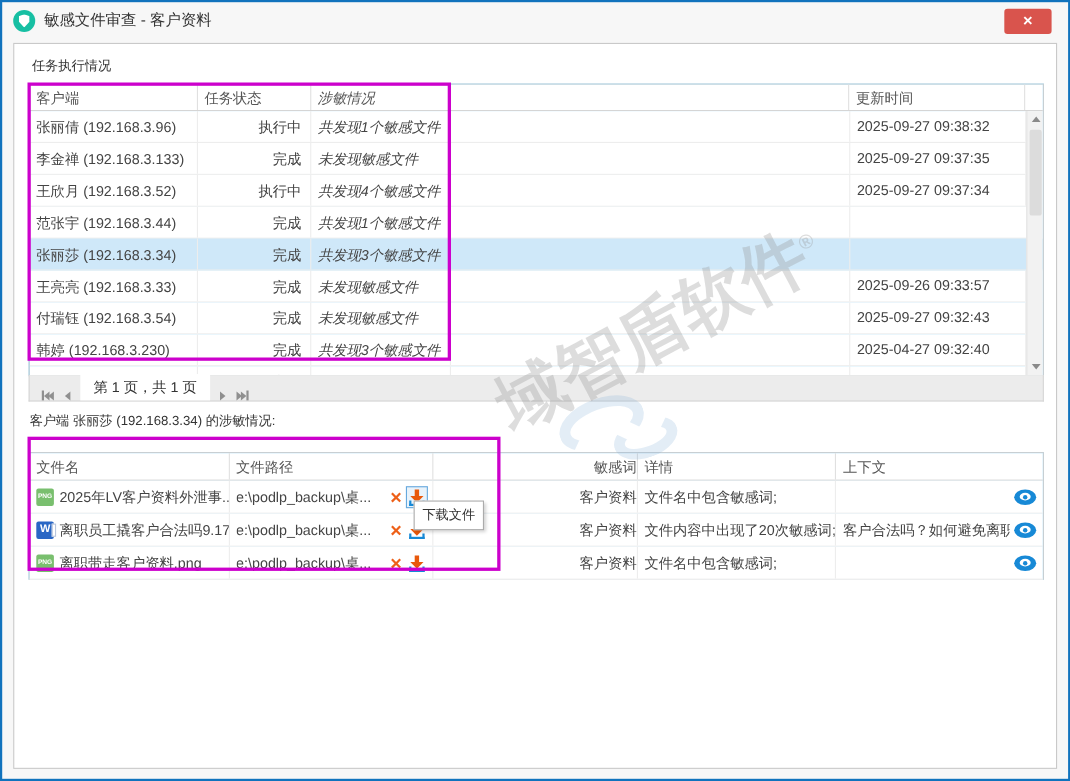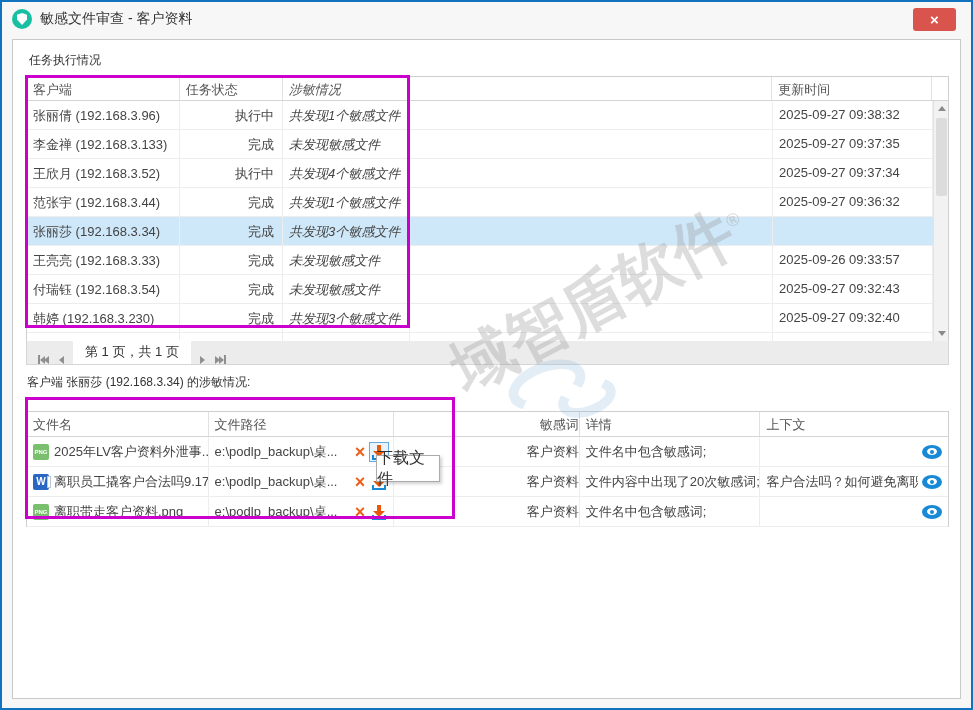--- a/index.html
+++ b/index.html
@@ -71,21 +71,21 @@
   .dl { width:16px; height:16px; position:relative; }
   .dl .stem { position:absolute; left:6px; top:1px; width:4px; height:6px; background:#e8590c; }
   .dl .head { position:absolute; left:2px; top:7px; width:0; height:0; border-left:6px solid transparent; border-right:6px solid transparent; border-top:6px solid #e8590c; }
   .dl .tray { position:absolute; left:1px; bottom:0; width:14px; height:5px; border:2px solid #1789d6; border-top:none; }
   .eye { width:20px; height:14px; background:#1789d6; border-radius:50%; position:relative; margin:0 6px 0 4px; flex:0 0 auto; cursor:pointer; }
   .eye .sclera { position:absolute; left:5px; top:3.5px; width:10px; height:7px; background:#fff; border-radius:50%; }
   .eye .pupil { position:absolute; left:8px; top:5px; width:4px; height:4px; background:#1789d6; border-radius:50%; }
   
   .tooltip { position:absolute; left:374px; top:453px; width:64px; height:27px; background:#fff; border:1px solid #ababab;
              box-shadow:2px 2px 3px rgba(0,0,0,.18); z-index:60; display:flex; align-items:center; justify-content:center;
-             font-size:16px; color:#333; }
+             font-size:12px; color:#333; }
   
   .anno { position:absolute; border:3px solid #cc00cc; z-index:50; pointer-events:none; }
   #anno1 { left:23px; top:73px; width:385px; height:253px; }
   #anno2 { left:23px; top:395px; width:430px; height:122px; }
   
   .watermark { position:absolute; left:395px; top:250px; width:440px; height:160px; z-index:40; pointer-events:none;
                transform:rotate(-28deg); transform-origin:center; text-align:center;
                font-size:62px; font-weight:bold; color:rgba(150,150,150,0.32); white-space:nowrap; }
   .watermark sup { font-size:18px; }
   .wm-swirl { position:absolute; z-index:39; pointer-events:none; border:10px solid rgba(130,175,215,0.22); border-radius:50%; }
@@ -138,21 +138,20 @@
         <div class="c t1c2">执行中</div>
         <div class="c t1c3">共发现4个敏感文件</div>
         <div class="c t1c4"></div>
         <div class="c t1c5">2025-09-27 09:37:34</div>
       </div>
       <div class="g-row">
         <div class="c t1c1">范张宇 (192.168.3.44)</div>
         <div class="c t1c2">完成</div>
         <div class="c t1c3">共发现1个敏感文件</div>
         <div class="c t1c4"></div>
-        <div class="c t1c5">2025-09-27 09:36:32</div>
       </div>
       <div class="g-row selected">
         <div class="c t1c1">张丽莎 (192.168.3.34)</div>
         <div class="c t1c2">完成</div>
         <div class="c t1c3">共发现3个敏感文件</div>
         <div class="c t1c4"></div>
       </div>
       <div class="g-row">
         <div class="c t1c1">王亮亮 (192.168.3.33)</div>
         <div class="c t1c2">完成</div>
@@ -165,21 +164,21 @@
         <div class="c t1c2">完成</div>
         <div class="c t1c3">未发现敏感文件</div>
         <div class="c t1c4"></div>
         <div class="c t1c5">2025-09-27 09:32:43</div>
       </div>
       <div class="g-row">
         <div class="c t1c1">韩婷 (192.168.3.230)</div>
         <div class="c t1c2">完成</div>
         <div class="c t1c3">共发现3个敏感文件</div>
         <div class="c t1c4"></div>
-        <div class="c t1c5">2025-09-27 09:32:40</div>
+        <div class="c t1c5">2025-04-27 09:32:40</div>
       </div>
       <div class="g-row">
         <div class="c t1c1">苗雨雨 (192.168.3.103)</div>
         <div class="c t1c2">完成</div>
         <div class="c t1c3">未发现敏感文件</div>
         <div class="c t1c4"></div>
         <div class="c t1c5">2025-09-27 09:31:36</div>
       </div>
       <div class="vscroll">
         <div class="sb-btn sb-up">

